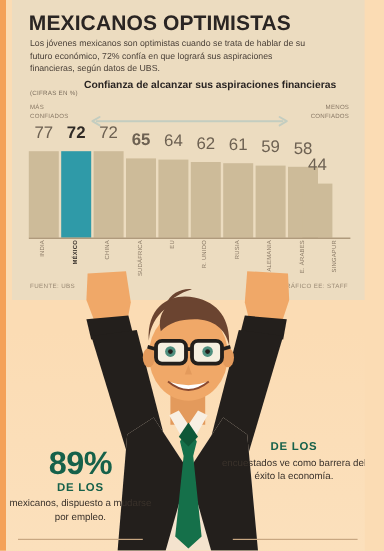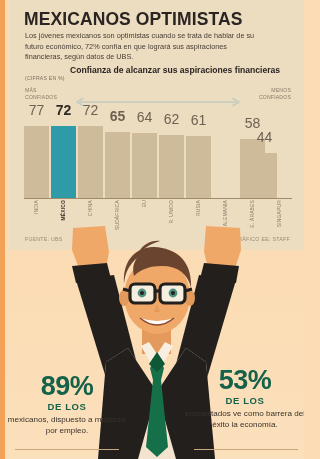--- a/index.html
+++ b/index.html
@@ -168,20 +168,24 @@
           <div class="bar-rect" style="height: 65px;"></div>
         </div>
         <div class="bar-col" style="left: 135px;">
           <div class="bar-val">62</div>
           <div class="bar-rect" style="height: 63px;"></div>
         </div>
         <div class="bar-col" style="left: 162px;">
           <div class="bar-val">61</div>
           <div class="bar-rect" style="height: 62px;"></div>
         </div>
+        <div class="bar-col" style="left: 189px;">
+          <div class="bar-val">59</div>
+          <div class="bar-rect" style="height: 60px;"></div>
+        </div>
         <div class="bar-col" style="left: 216px;">
           <div class="bar-val">58</div>
           <div class="bar-rect" style="height: 59px;"></div>
         </div>
         <div class="bar-col" style="left: 228px;">
           <div class="bar-val">44</div>
           <div class="bar-rect" style="height: 45px;"></div>
         </div>
       </div>
     <div id="axis"></div>
@@ -279,20 +283,19 @@
     </svg>
   </div>
 
   <div class="stat" id="stat-left">
     <div class="stat-pct">89%</div>
     <div class="stat-de">DE LOS</div>
     <div class="stat-body">mexicanos, dispuesto a mudarse por empleo.</div>
   </div>
 
   <div class="stat" id="stat-right">
-    <div class="stat-pct">53%</div>
     <div class="stat-de">DE LOS</div>
     <div class="stat-body">encuestados ve como barrera del éxito la economía.</div>
   </div>
 
   <div id="botline-l"></div>
   <div id="botline-r"></div>
 </div>
 
 </body></html>

